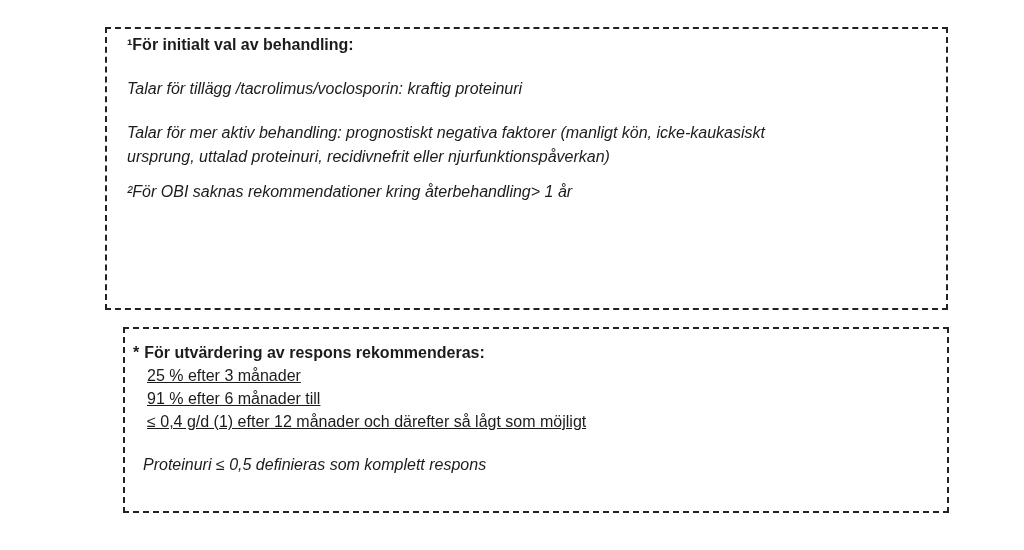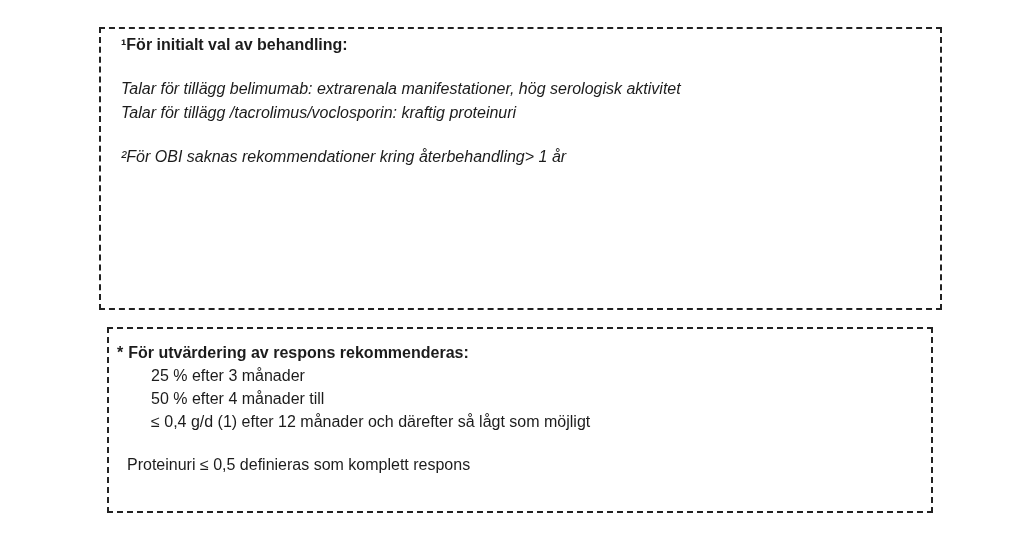--- a/index.html
+++ b/index.html
@@ -17,64 +17,65 @@
     overflow:hidden;
   }
   .box{
     position:absolute;
     box-sizing:border-box;
     border:2px dashed var(--border);
     background:var(--bg);
     font-size:16px;
   }
   .box1{
-    left:99px;top:27px;width:843px;height:283px;
+    left:105px;top:27px;width:843px;height:283px;
     padding:4px 20px 4px 20px;
     line-height:24px;
   }
   .box2{
-    left:107px;top:327px;width:826px;height:186px;
+    left:123px;top:327px;width:826px;height:186px;
     padding:12px 14px 8px 8px;
     line-height:23px;
   }
   .bold{font-weight:bold;}
   .italic{font-style:italic;}
   .para{margin-top:20px;}
   .b1-footnote{margin-top:11px;}
   .marker{
     font-weight:bold;
     display:inline-block;
     margin:0 5px 0 0;
   }
   .b2-sub{margin-left:10px;}
-  .b2-criteria{margin-left:34px;}
-  .b2-closing{margin-left:10px;margin-top:20px;}
+  .b2-criteria{margin-left:14px;text-decoration:underline;}
+  .b2-closing{margin-left:10px;margin-top:20px;font-style:italic;}
   .line{white-space:nowrap;}
 </style>
 </head>
 <body>
 
 <section class="box box1">
   <div class="bold line">¹För initialt val av behandling:</div>
 
   <div class="para italic">
-    <div class="line">Talar för tillägg belimumab: extrarenala manifestationer, hög serologisk aktivitet</div>
     <div class="line">Talar för tillägg /tacrolimus/voclosporin: kraftig proteinuri</div>
   </div>
 
 
   <div class="para italic">
+    <div class="line">Talar för mer aktiv behandling: prognostiskt negativa faktorer (manligt kön, icke-kaukasiskt</div>
+    <div class="line">ursprung, uttalad proteinuri, recidivnefrit eller njurfunktionspåverkan)</div>
   </div>
 
   <div class="b1-footnote italic line">²För OBI saknas rekommendationer kring återbehandling&gt; 1 år</div>
 </section>
 
 <section class="box box2">
   <div class="line">
     <span class="marker">*</span><span class="bold">För utvärdering av respons rekommenderas:</span>
   </div>
   <div class="b2-criteria">
     <div class="line">25 % efter 3 månader</div>
-    <div class="line">50 % efter 4 månader till</div>
+    <div class="line">91 % efter 6 månader till</div>
     <div class="line">≤ 0,4 g/d (1) efter 12 månader och därefter så lågt som möjligt</div>
   </div>
   <div class="b2-closing line">Proteinuri ≤ 0,5 definieras som komplett respons</div>
 </section>
 
 </body></html>

